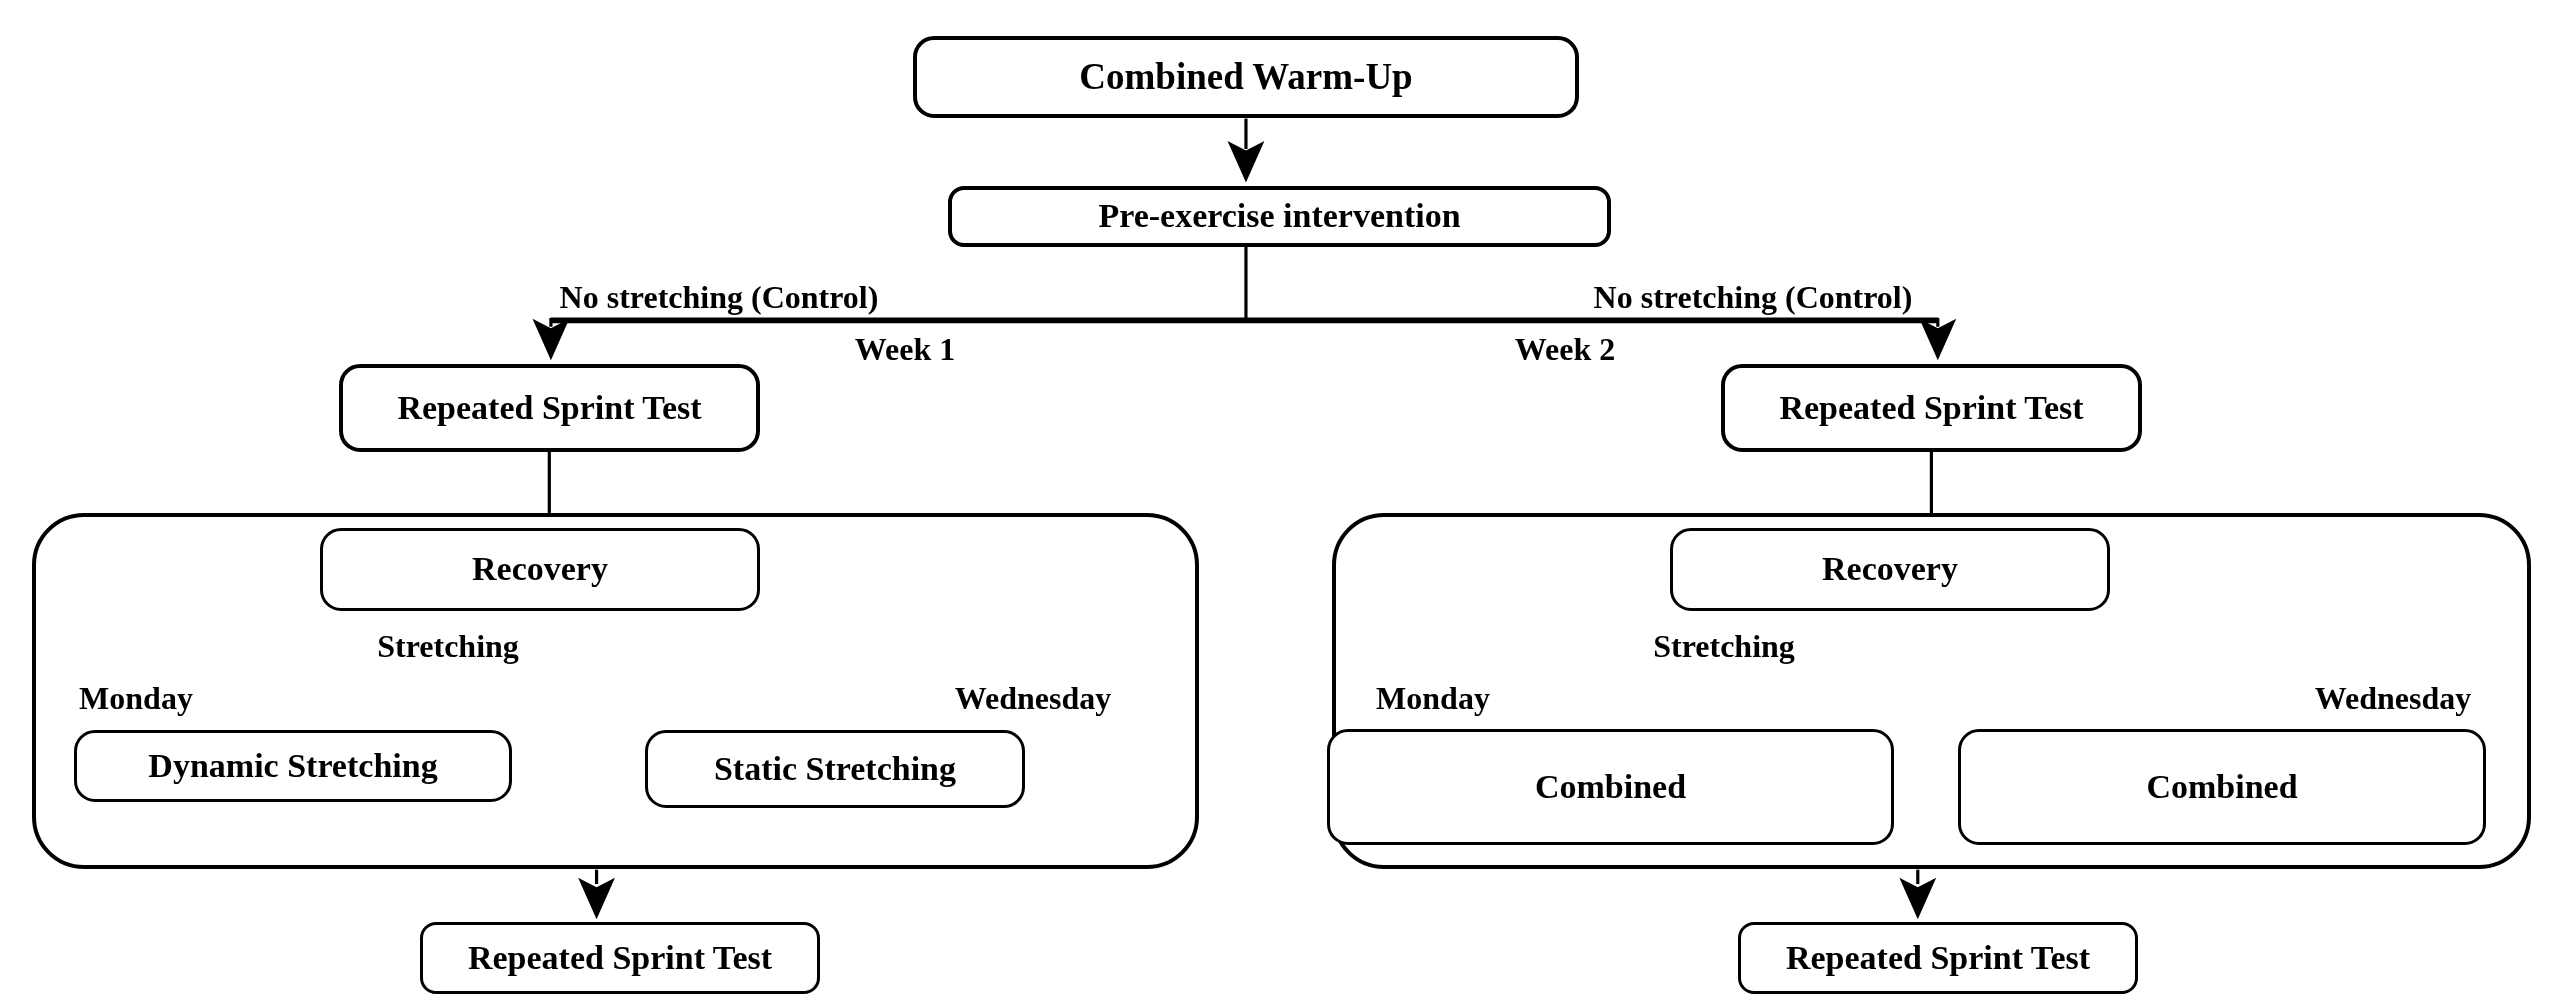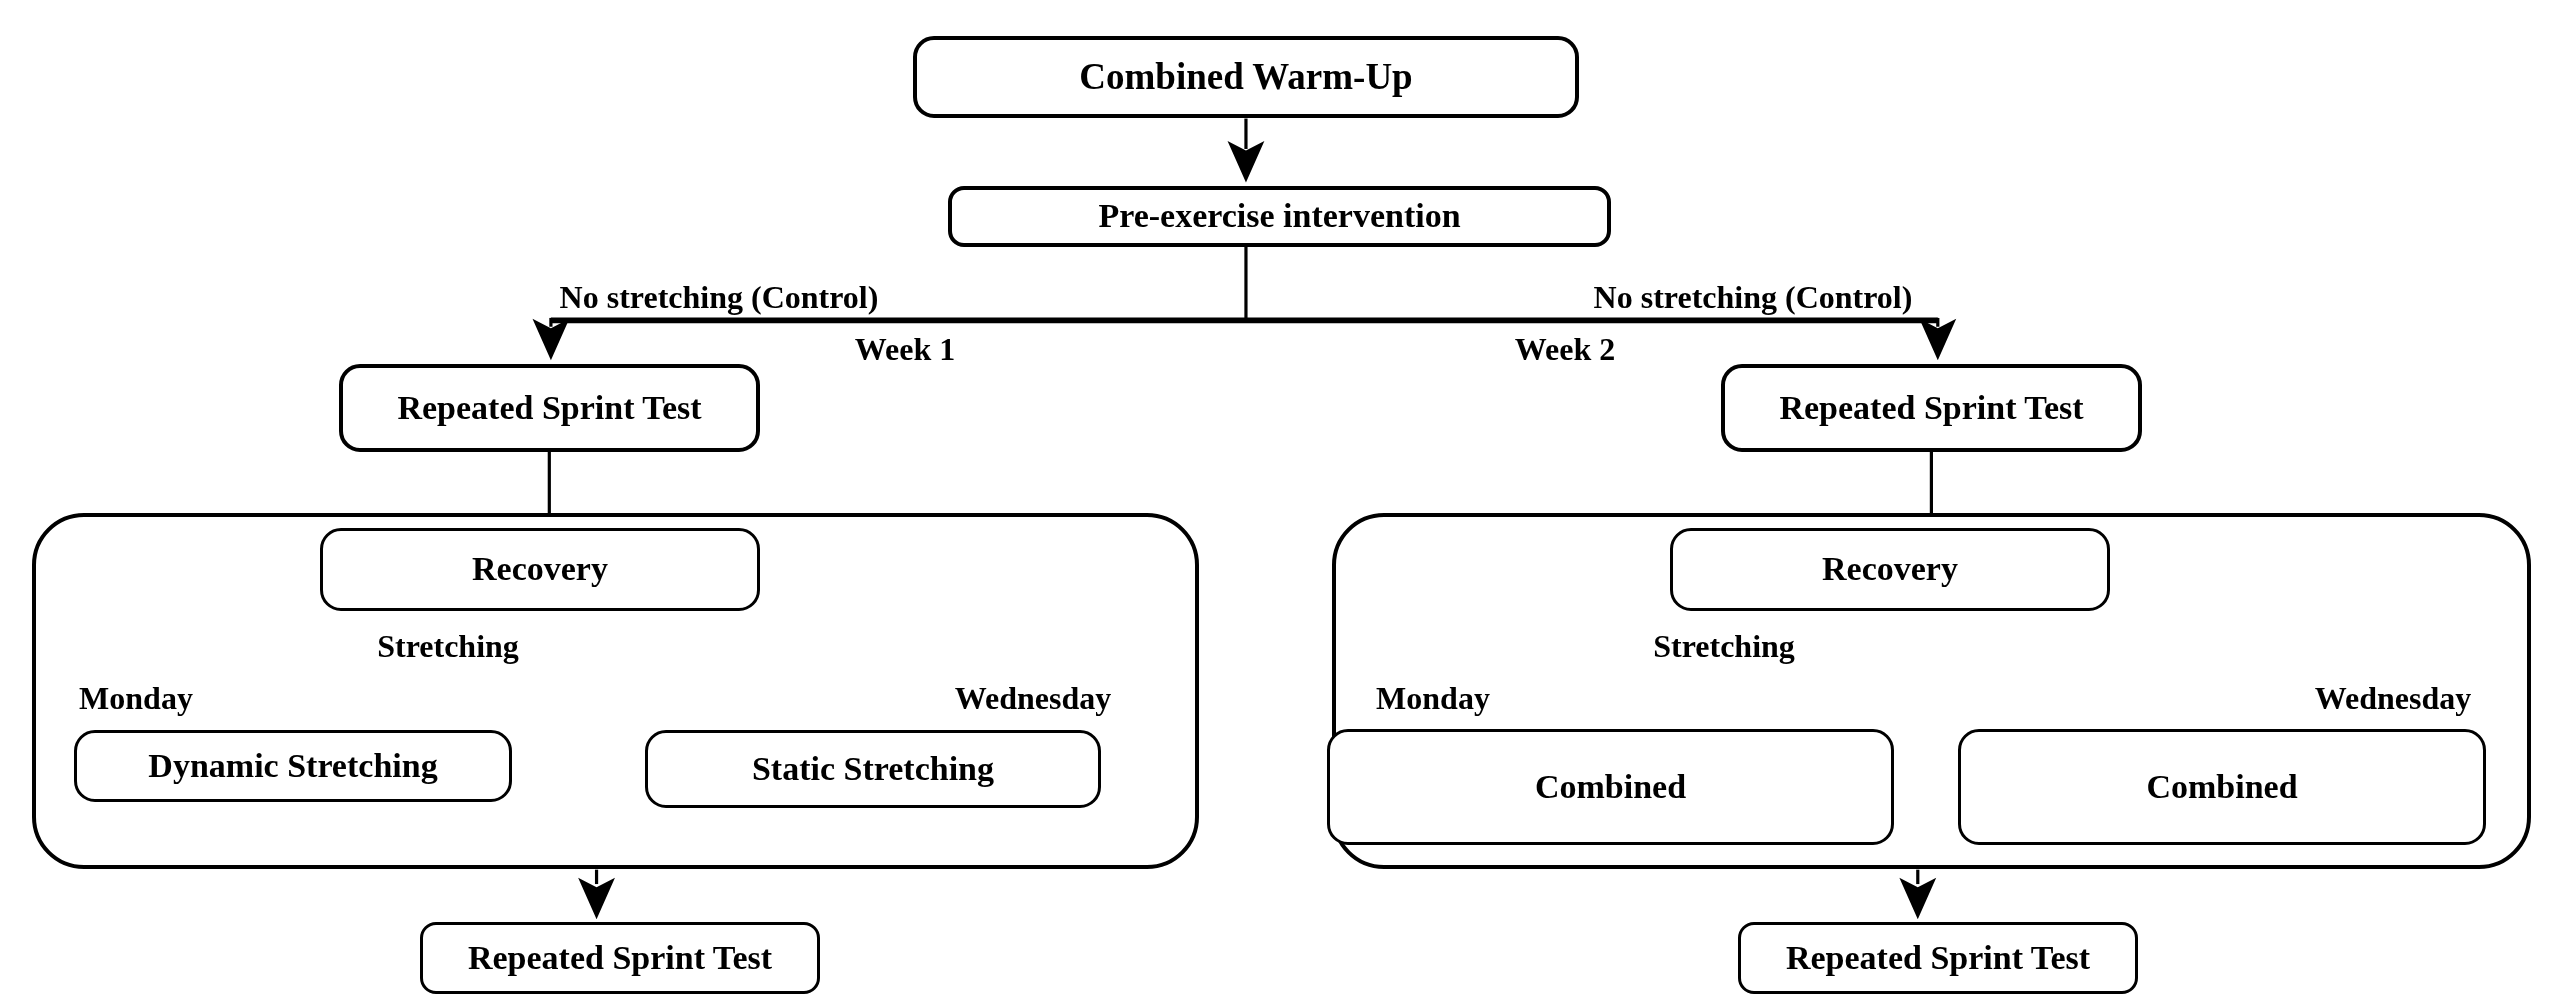--- a/index.html
+++ b/index.html
@@ -70,21 +70,21 @@
 
   <div class="box toplevel" style="left:339px;top:364px;width:421px;height:88px;">Repeated Sprint Test</div>
   <div class="box toplevel" style="left:1721px;top:364px;width:421px;height:88px;">Repeated Sprint Test</div>
 
   <div class="container" style="left:32px;top:513px;width:1167px;height:356px;"></div>
   <div class="box" style="left:320px;top:528px;width:440px;height:83px;">Recovery</div>
   <div class="lbl" style="left:448px;top:629px;">Stretching</div>
   <div class="lbl" style="left:136px;top:681px;">Monday</div>
   <div class="lbl" style="left:1033px;top:681px;">Wednesday</div>
   <div class="box" style="left:62px;top:730px;width:438px;height:72px;margin-left:12px;">Dynamic Stretching</div>
-  <div class="box" style="left:645px;top:730px;width:456px;height:78px;">Static Stretching</div>
+  <div class="box" style="left:645px;top:730px;width:380px;height:78px;">Static Stretching</div>
 
   <div class="container" style="left:1332px;top:513px;width:1199px;height:356px;"></div>
   <div class="box" style="left:1670px;top:528px;width:440px;height:83px;">Recovery</div>
   <div class="lbl" style="left:1724px;top:629px;">Stretching</div>
   <div class="lbl" style="left:1433px;top:681px;">Monday</div>
   <div class="lbl" style="left:2393px;top:681px;">Wednesday</div>
   <div class="box" style="left:1327px;top:729px;width:567px;height:116px;">
     <div>Combined</div>
   </div>
   <div class="box" style="left:1958px;top:729px;width:528px;height:116px;">

